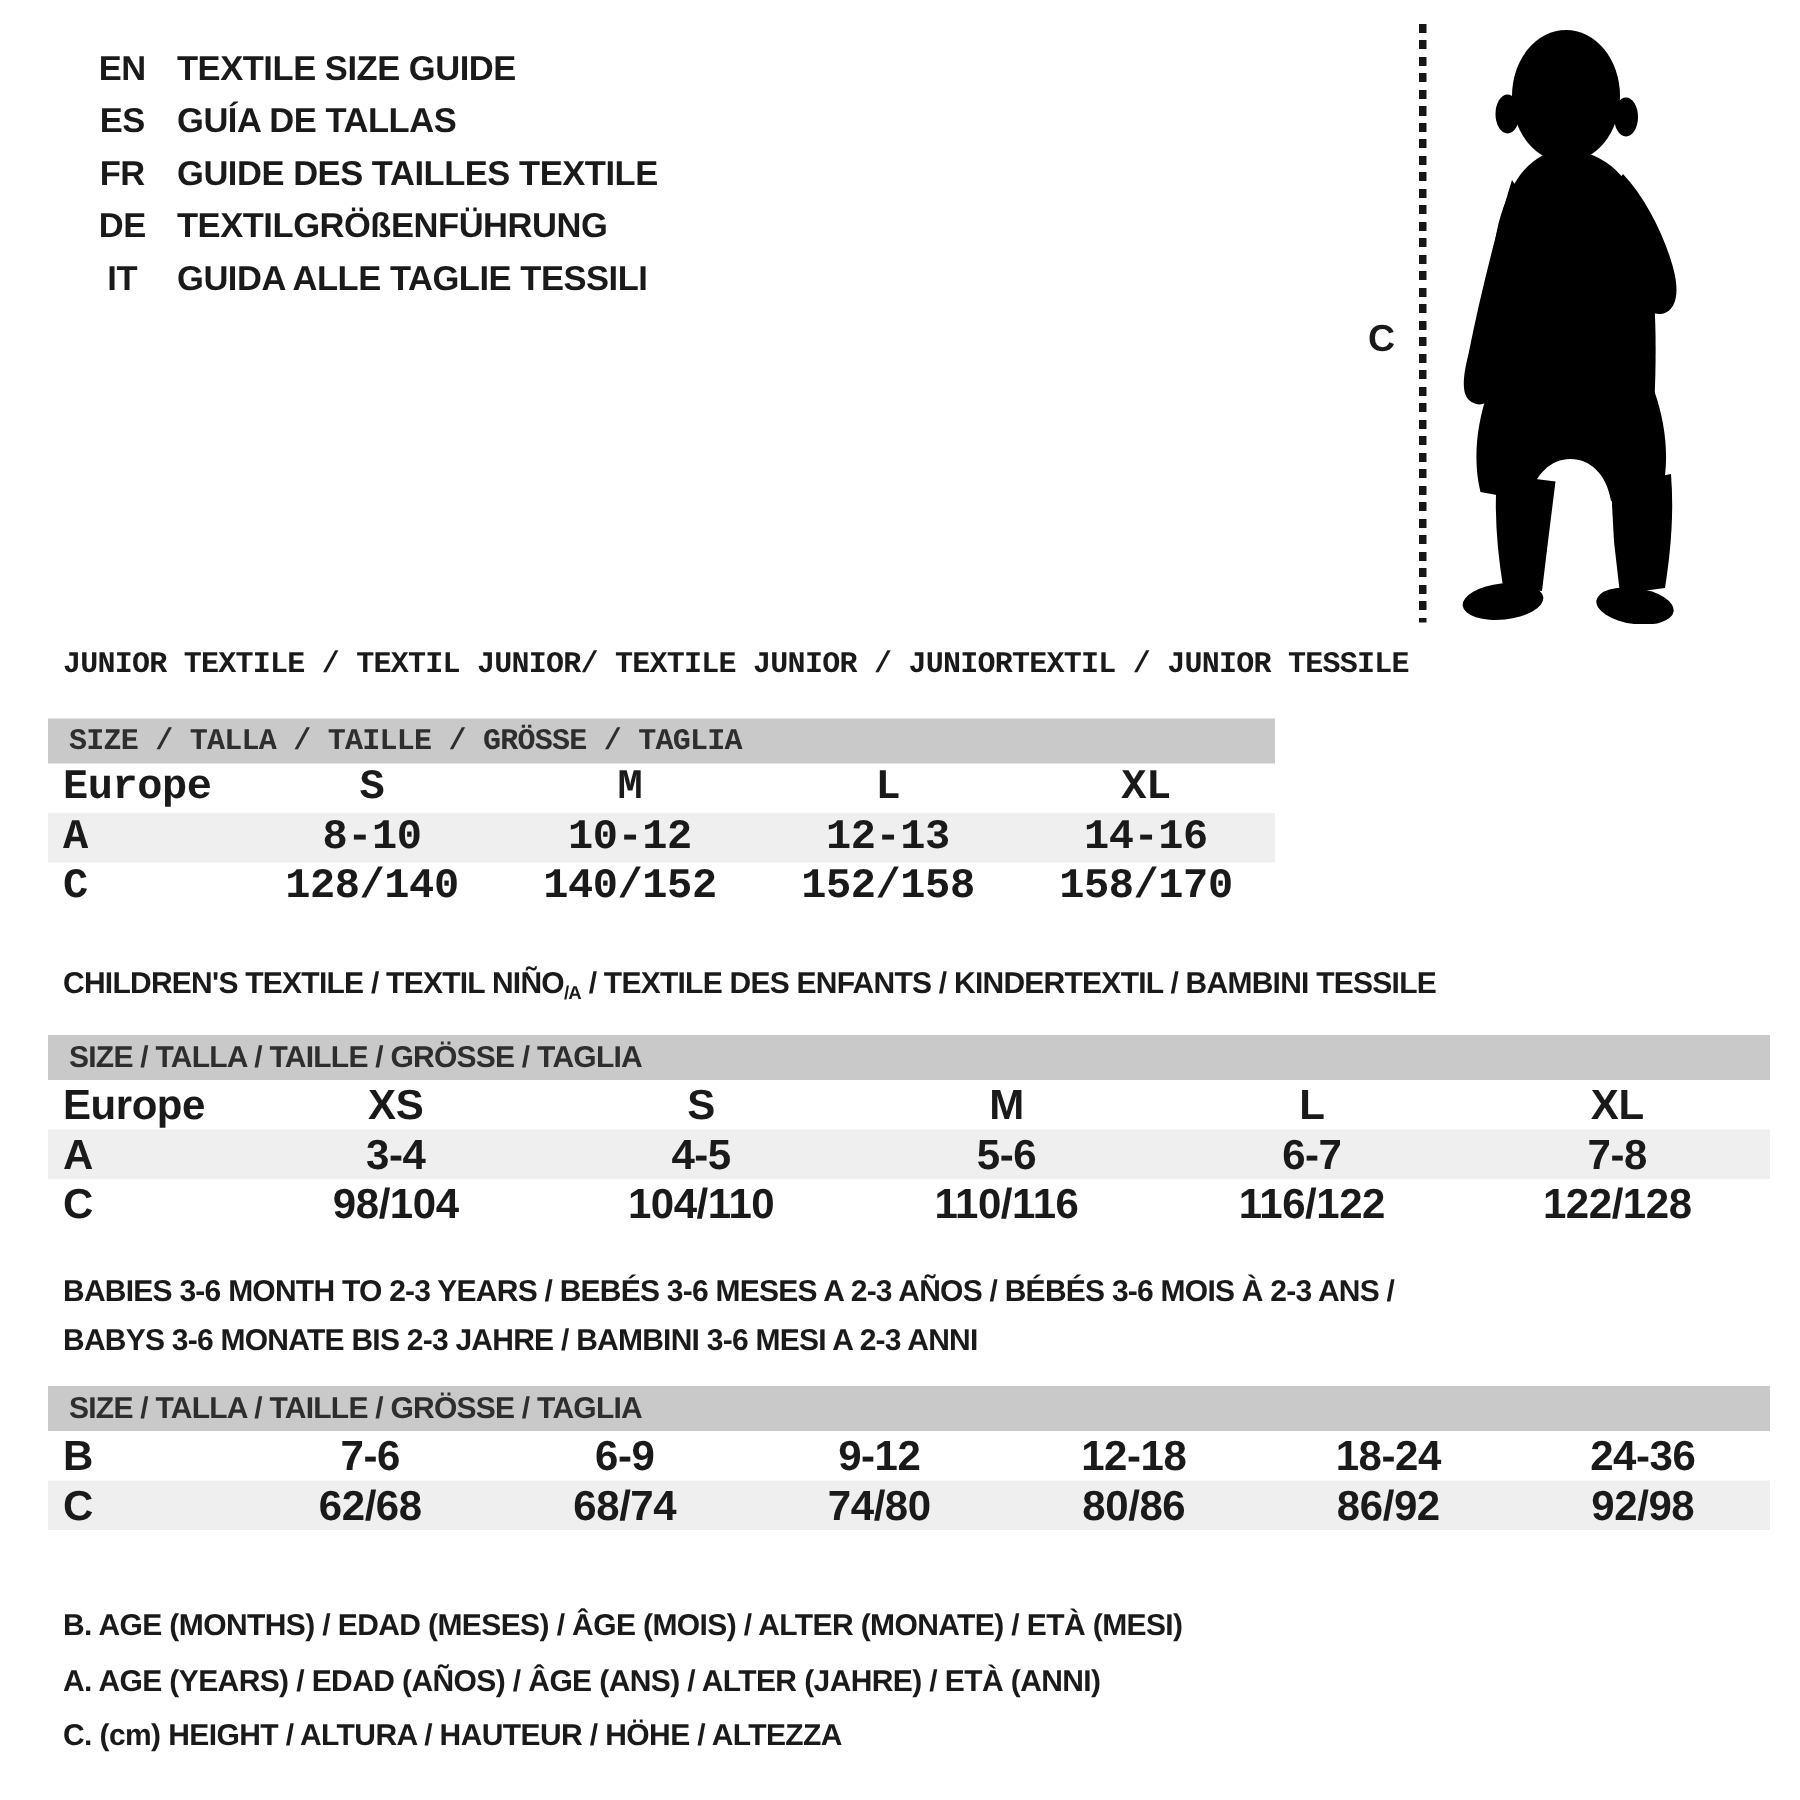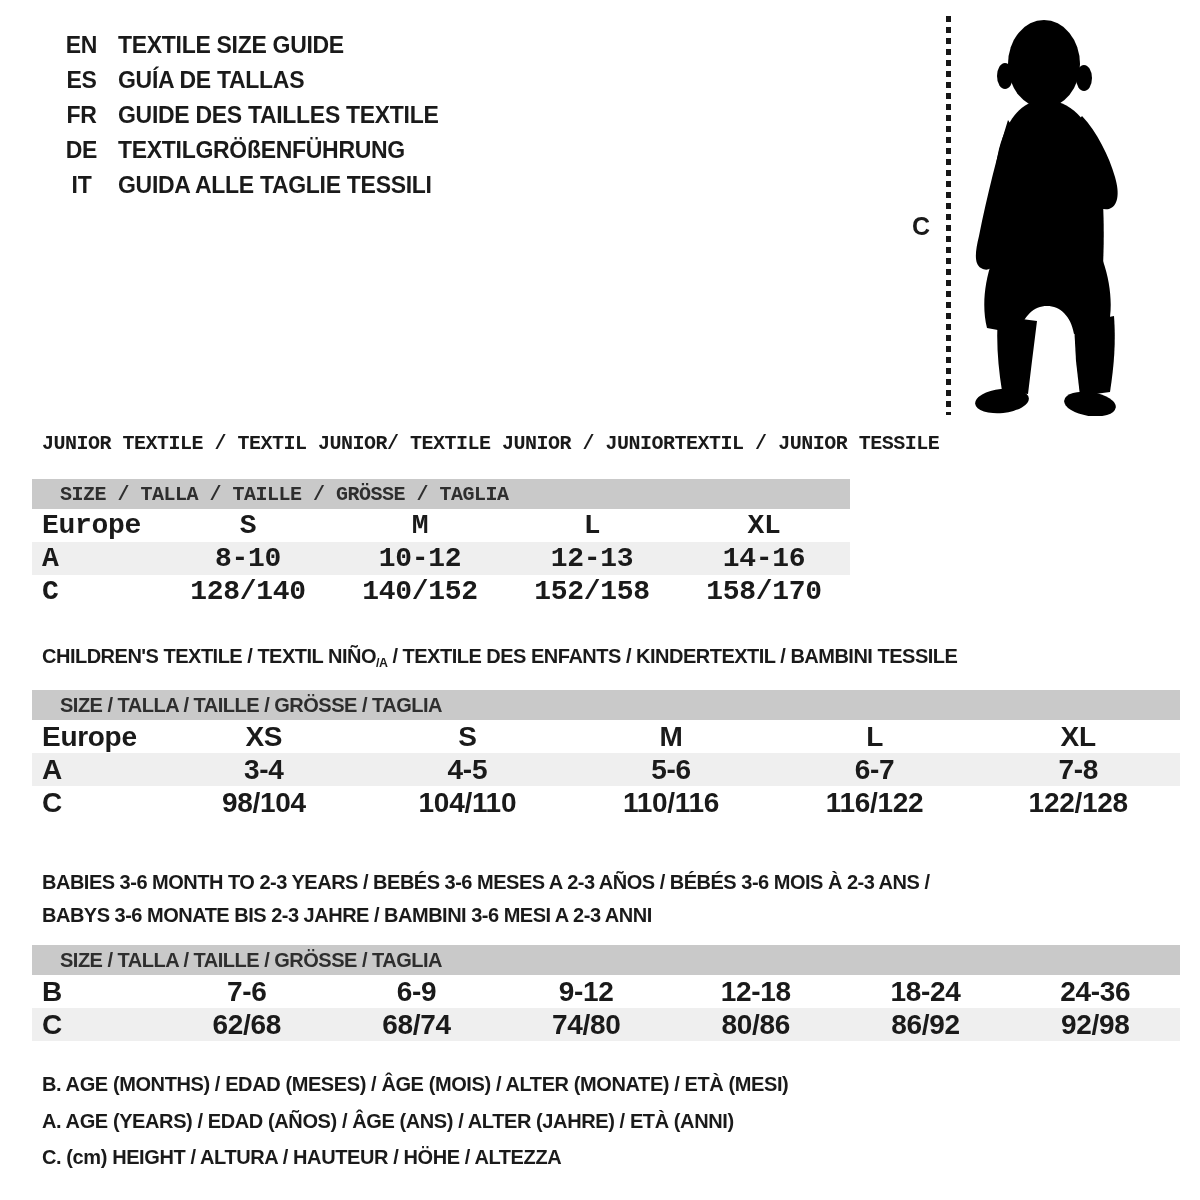--- a/index.html
+++ b/index.html
@@ -24,30 +24,30 @@
     position: absolute; left: 946px; top: 16px; width: 5px; height: 399px;
     background: repeating-linear-gradient(to bottom, var(--line, #161616) 0 6px, transparent 6px 11px);
   }
   .measure-label { position: absolute; left: 912px; top: 212px; font-size: 25px; }
   .toddler { position: absolute; left: 962px; top: 16px; width: 165px; height: 400px; fill: var(--sil, #000); }
 
   
   .sec { position: absolute; }
   .sec-junior   { left: 32px; top: 432px; width: 818px;  height: 180px; font-family: Liberation Mono, monospace; }
   .sec-children { left: 32px; top: 644px; width: 1148px; height: 180px; }
-  .sec-babies   { left: 32px; top: 866px; width: 1148px; height: 180px; }
+  .sec-babies   { left: 32px; top: 845px; width: 1148px; height: 180px; }
 
   .sec-title-block { position: absolute; left: 10px; top: 0; white-space: nowrap; }
   .sec-title-line { font-size: 20px; letter-spacing: -0.5px; line-height: 24px; white-space: nowrap; }
   .sec-babies .sec-title-line { line-height: 33px; }
   .tsub { font-size: 0.62em; vertical-align: -0.32em; }
 
   .size-bar {
     position: absolute; left: 0; width: 100%; height: 30px; line-height: 31px;
-    background: var(--bar, #c9c9c9); padding-left: 28px;
+    background: var(--bar, #c9c9c9); padding-left: 14px;
     font-size: 20px; letter-spacing: -0.5px; white-space: nowrap; color: #2e2e2e;
   }
   .sec-junior   .size-bar { top: 47px; }
   .sec-children .size-bar { top: 46px; }
   .sec-babies   .size-bar { top: 79px; }
 
   .trows { position: absolute; left: 0; width: 100%; }
   .sec-junior   .trows { top: 77px; }
   .sec-children .trows { top: 76px; }
   .sec-babies   .trows { top: 109px; }

